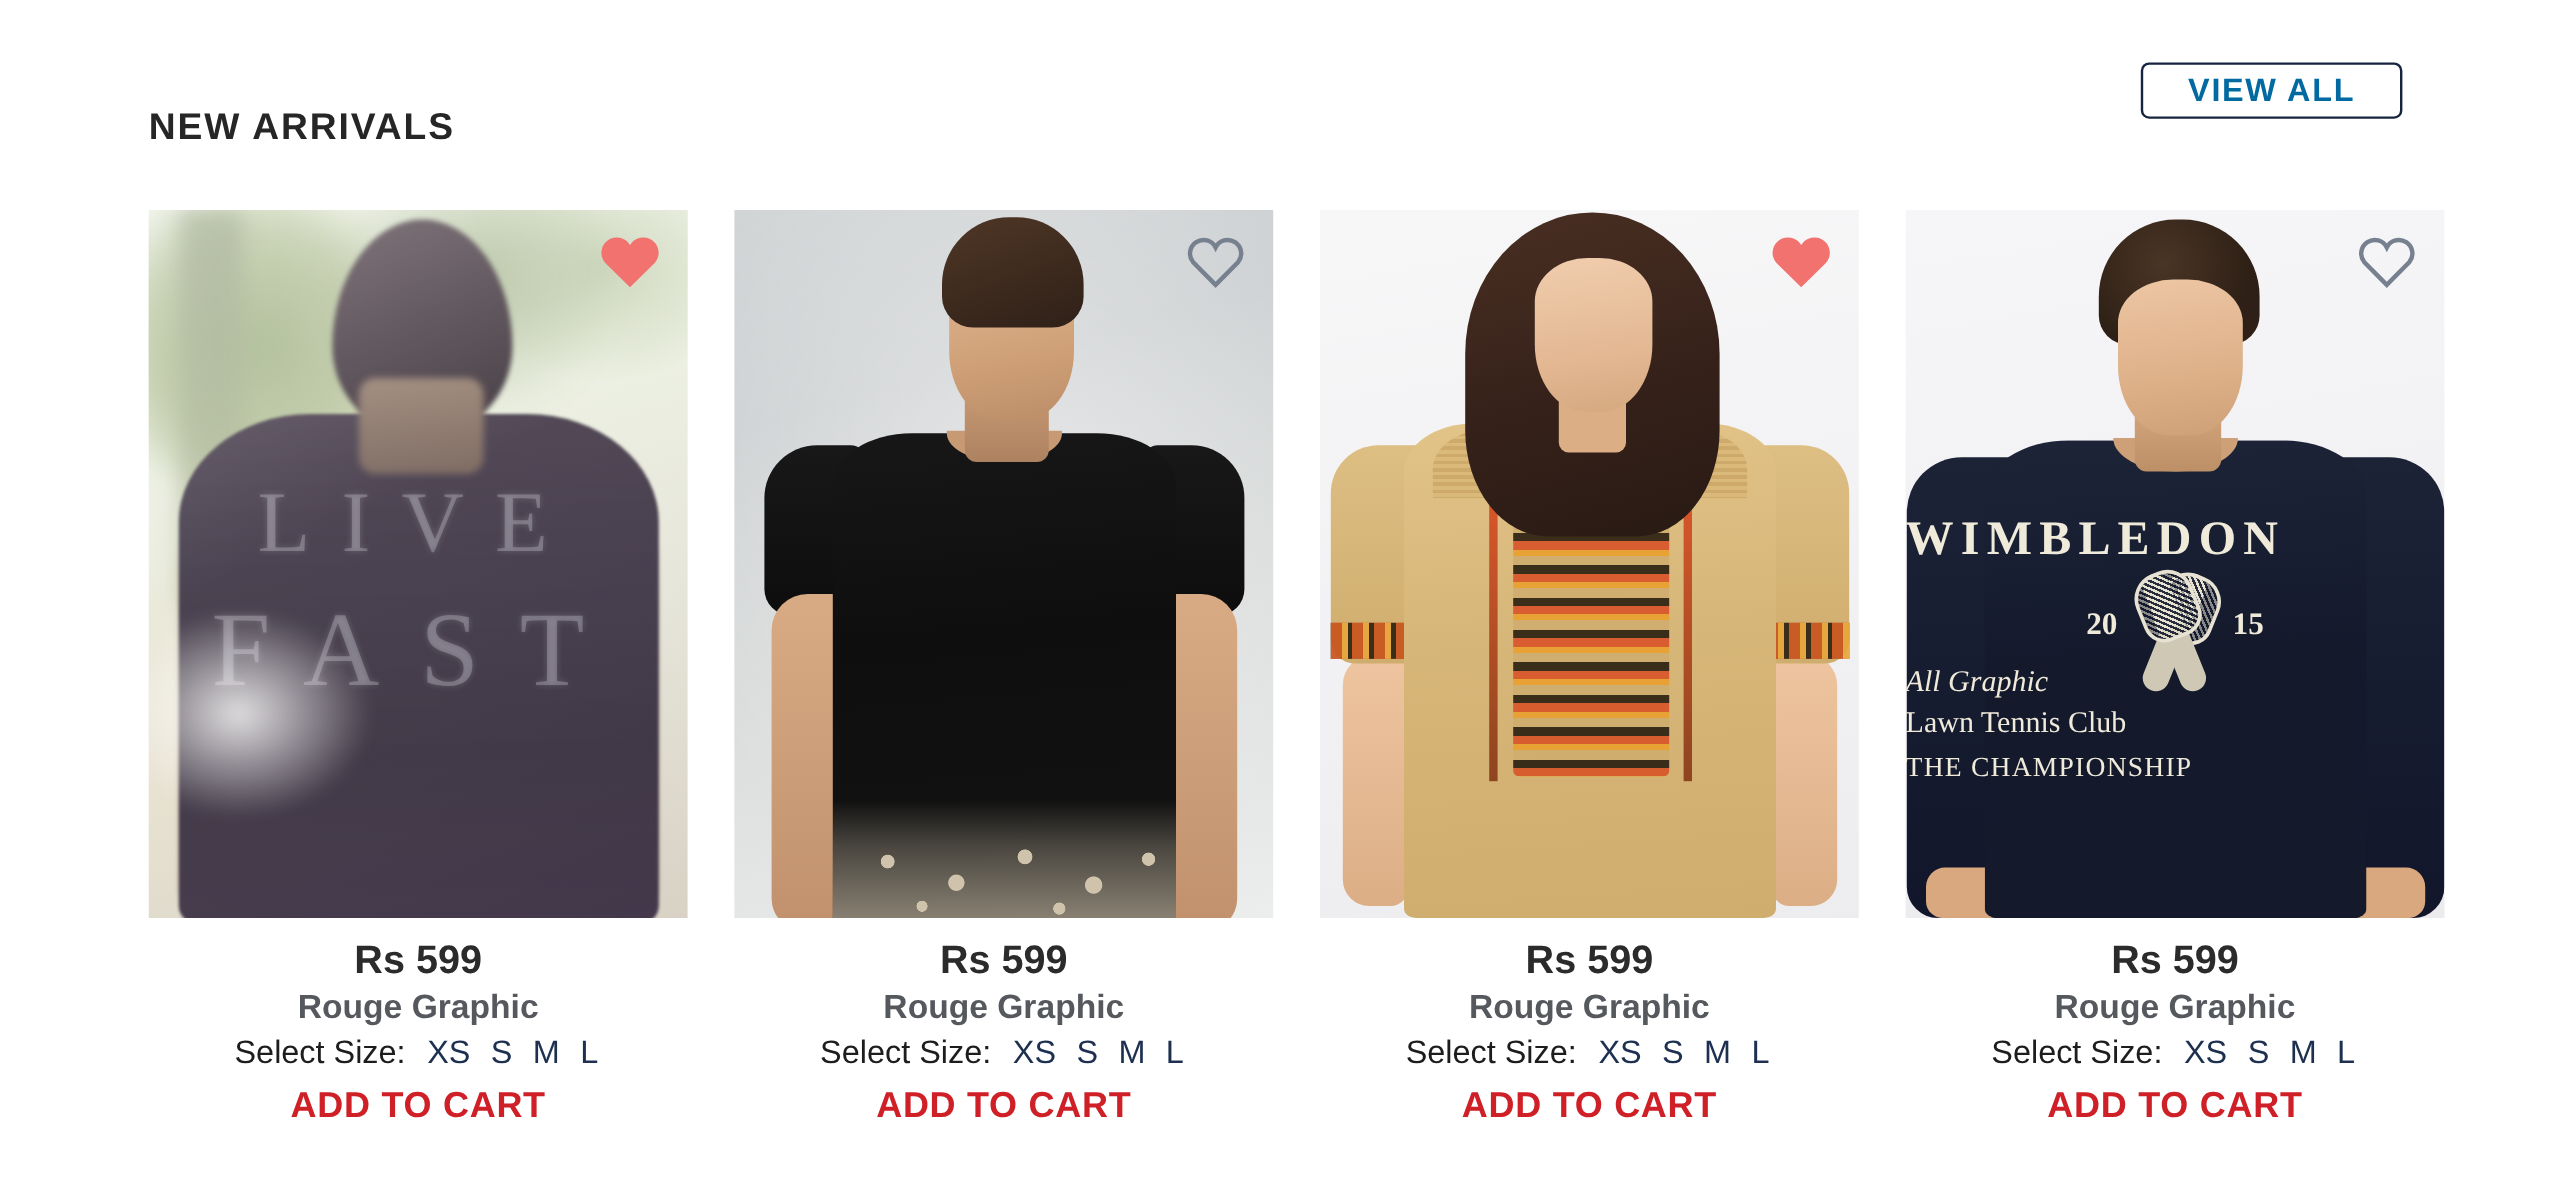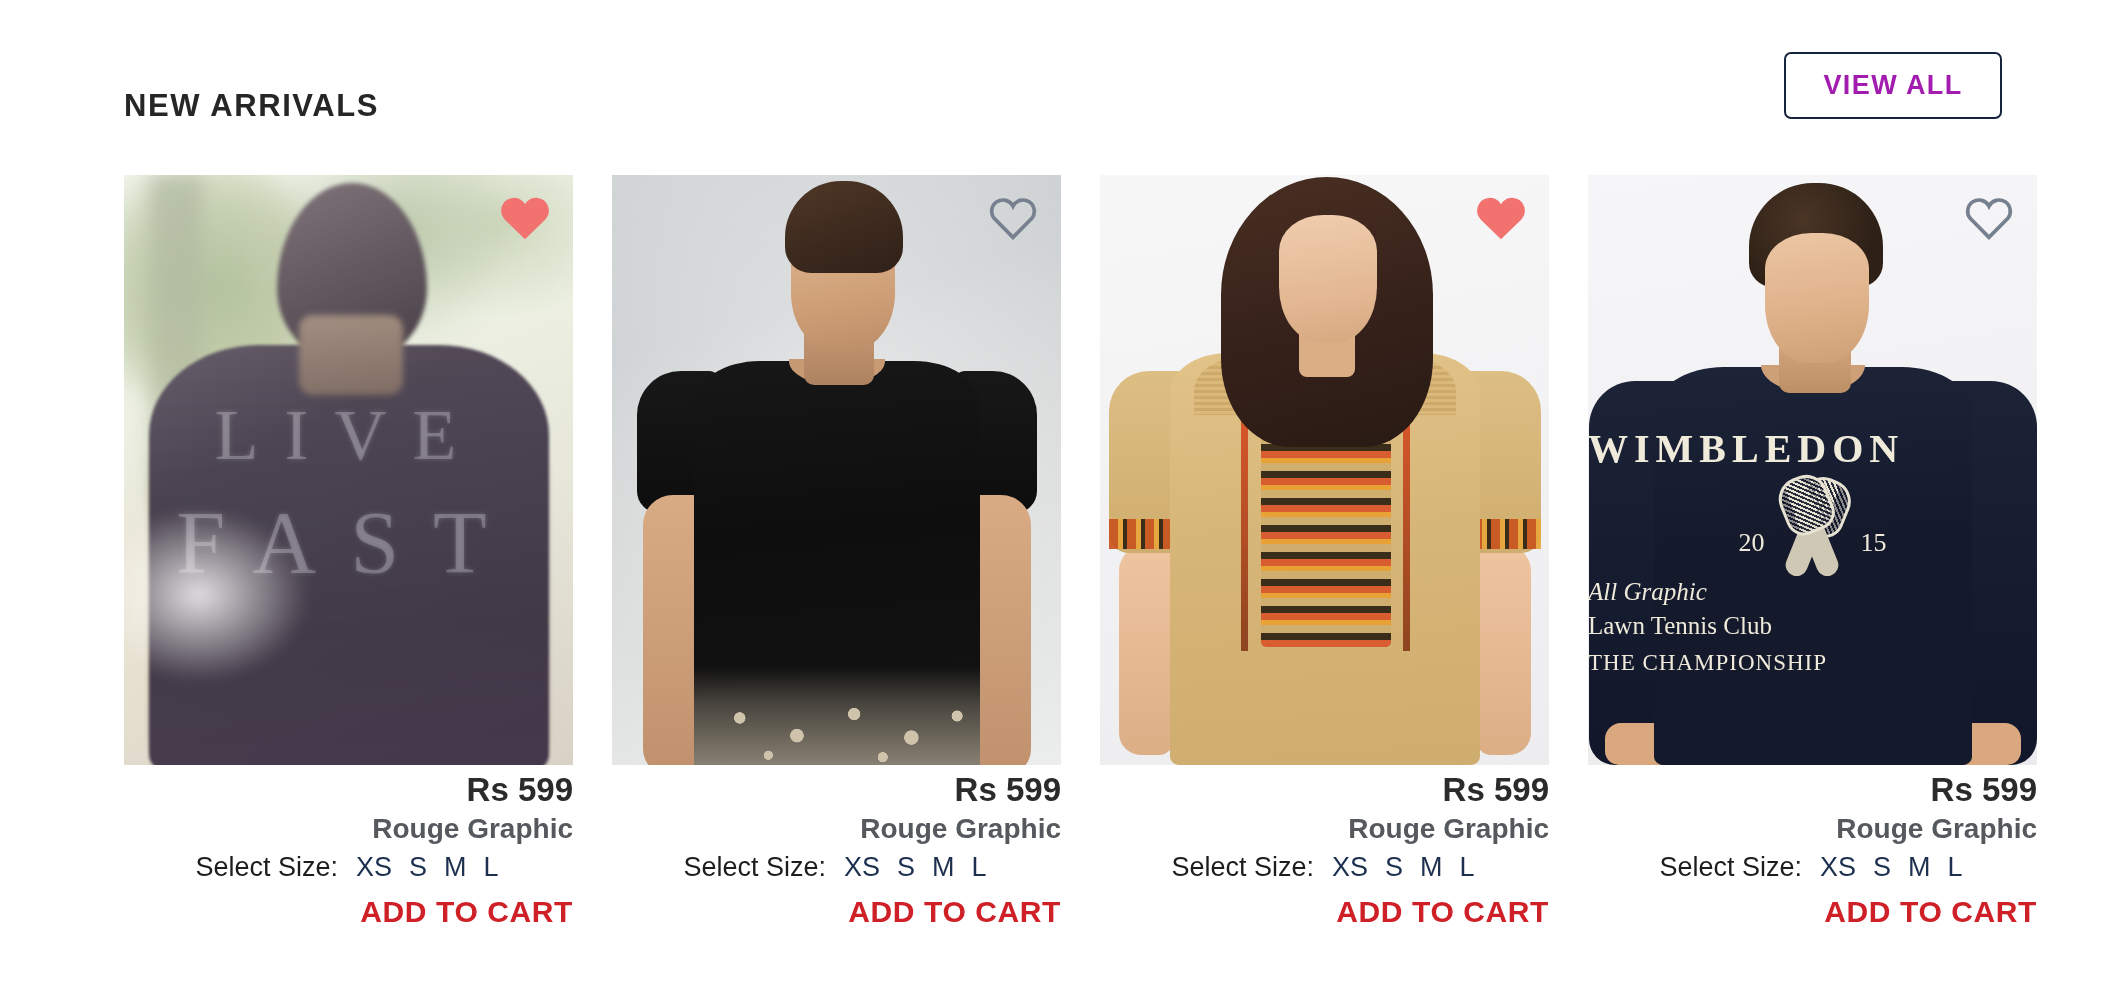--- a/index.html
+++ b/index.html
@@ -38,25 +38,25 @@
     color: #262626;
     white-space: nowrap;
     line-height: 36px;
   }
 
   .view-all-button {
     position: absolute;
     right: 0;
     top: 0;
     width: 218px;
-    height: 67px;
+    height: 47px;
     border: 2px solid #17243f;
     border-radius: 7px;
     background: #ffffff;
-    color: #a21caf;
+    color: #0369a1;
     font-size: 27px;
     font-weight: 700;
     letter-spacing: 1.4px;
     display: flex;
     align-items: center;
     justify-content: center;
     cursor: pointer;
     line-height: 1;
   }
 
@@ -88,22 +88,22 @@
     right: 22px;
     width: 52px;
     height: 48px;
     cursor: pointer;
     z-index: 5;
   }
   .wishlist-icon svg { width: 100%; height: 100%; display: block; }
 
   
   .card-info {
-    padding-top: 4px;
-    text-align: right;
+    padding-top: 14px;
+    text-align: center;
   }
 
   .product-price {
     font-size: 33px;
     font-weight: 700;
     color: #2b2b2b;
     line-height: 41px;
   }
 
   .product-name {
@@ -430,21 +430,21 @@
   .ph4 .wimb {
     position: absolute; left: 0; right: 0; top: 250px;
     text-align: left;
     font-family: "Liberation Serif", serif;
     color: #efeada;
     pointer-events: none;
   }
   .ph4 .wimb .t1 { font-size: 40px; font-weight: 700; letter-spacing: 6px; line-height: 48px; }
   .ph4 .wimb .yearline {
     display: flex; justify-content: center; align-items: center;
-    gap: 96px; font-size: 26px; font-weight: 400; line-height: 44px; margin-top: 48px;
+    gap: 96px; font-size: 26px; font-weight: 700; line-height: 44px; margin-top: 25px;
   }
   .ph4 .wimb .t3 { font-size: 25px; font-style: italic; line-height: 34px; margin-top: 10px; }
   .ph4 .wimb .t4 { font-size: 25px; line-height: 34px; }
   .ph4 .wimb .t5 { font-size: 23px; letter-spacing: 1px; line-height: 32px; margin-top: 4px; }
   .ph4 .rackets {
     position: absolute; left: 50%; top: 300px; margin-left: -56px;
     width: 112px; height: 108px;
   }
   .ph4 .racket {
     position: absolute; left: 44px; top: 0; width: 22px; height: 104px;

